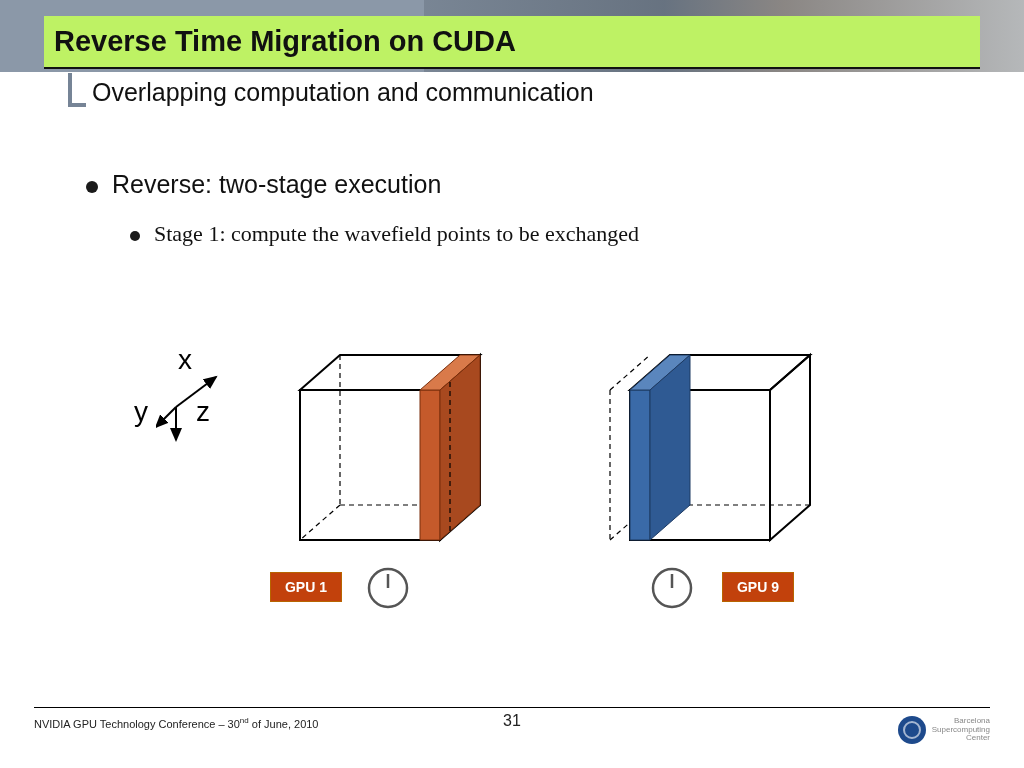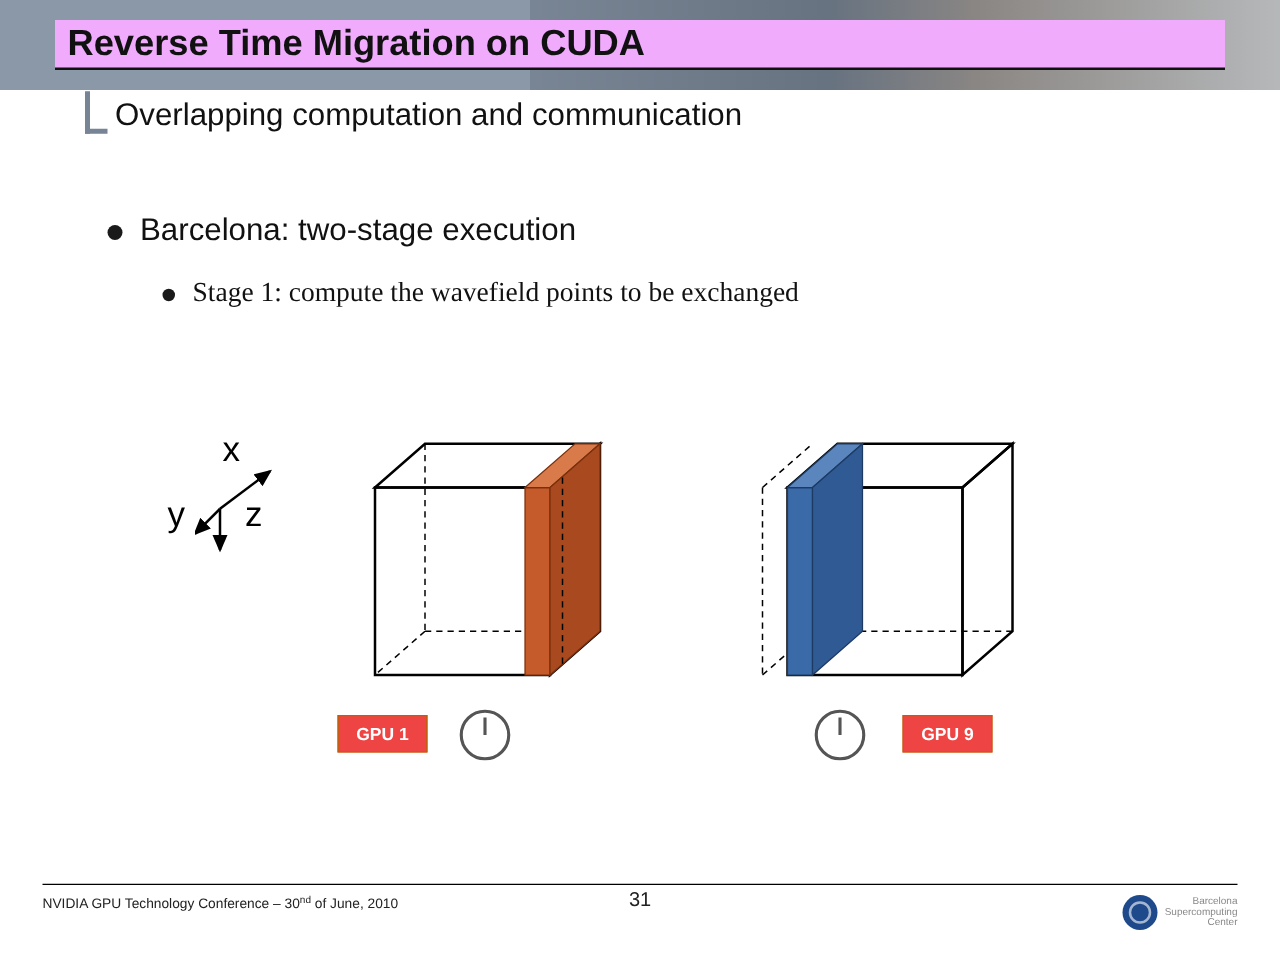--- a/index.html
+++ b/index.html
@@ -1,20 +1,20 @@
 <!DOCTYPE html>
 <html><head>
 <meta charset="utf-8">
 <style>
   * { margin: 0; padding: 0; box-sizing: border-box; }
   html, body { width: 1024px; height: 768px; font-family: Arial, Helvetica, sans-serif; background: #fff; overflow: hidden; }
   .slide { position: relative; width: 1024px; height: 768px; }
   .header-band { position: absolute; top: 0; left: 0; right: 0; height: 72px; background: #8b98a8; }
   .header-photos { position: absolute; top: 0; right: 0; width: 600px; height: 72px; background: linear-gradient(90deg,#6a7684 0%,#4a5460 40%,#8a7866 60%,#d8d2c8 100%); opacity: .55; }
-  .title-box { position: absolute; top: 16px; left: 44px; right: 44px; height: 40px; background: #f0abfc; border-bottom: 2px solid #111; display: flex; align-items: center; padding-left: 10px; }
+  .title-box { position: absolute; top: 16px; left: 44px; right: 44px; height: 53px; background: #bef264; border-bottom: 2px solid #111; display: flex; align-items: center; padding-left: 10px; }
   .title-box h1 { font-size: 29px; font-weight: 700; color: #111; }
   .subtitle-wrap { position: absolute; top: 78px; left: 68px; display: flex; align-items: center; }
   .sub-bracket { width: 18px; height: 34px; border-left: 4px solid #768496; border-bottom: 4px solid #768496; margin-right: 6px; margin-top: -6px; }
   .subtitle { font-size: 25px; font-weight: 400; color: #111; }
   .bullets { position: absolute; top: 170px; left: 86px; right: 60px; }
   .b1 { display: flex; align-items: baseline; gap: 14px; }
   .b1 .dot { width: 12px; height: 12px; border-radius: 50%; background: #1a1a1a; margin-top: 10px; flex: 0 0 12px; }
   .b1 .txt { font-size: 25px; color: #111; }
   .b2 { display: flex; align-items: baseline; gap: 14px; margin-left: 44px; margin-top: 22px; font-family: Liberation Serif, serif; }
   .b2 .dot { width: 10px; height: 10px; border-radius: 50%; background: #1a1a1a; margin-top: 8px; flex: 0 0 10px; }
@@ -25,21 +25,21 @@
   .axes .lbl-x { position: absolute; top: -6px; left: 38px; font-size: 28px; }
   .axes .lbl-y { position: absolute; top: 46px; left: -6px; font-size: 28px; }
   .axes .lbl-z { position: absolute; top: 46px; left: 56px; font-size: 28px; }
   .axes svg { position: absolute; top: 22px; left: 16px; }
 
   .cube-wrap { position: absolute; top: 0; }
   .cube-wrap.left { left: 150px; }
   .cube-wrap.right { left: 460px; }
 
   .gpu-row { position: absolute; top: 560px; left: 150px; width: 760px; height: 60px; }
-  .gpu-badge { position: absolute; width: 72px; height: 30px; background: #ef4444; color: #fff; font-size: 14px; font-weight: 700; display: flex; align-items: center; justify-content: center; border: 1px solid #b86400; }
+  .gpu-badge { position: absolute; width: 72px; height: 30px; background: #c2410c; color: #fff; font-size: 14px; font-weight: 700; display: flex; align-items: center; justify-content: center; border: 1px solid #b86400; }
   .clock { position: absolute; width: 44px; height: 44px; }
 
   .footer-line { position: absolute; left: 34px; right: 34px; bottom: 60px; border-top: 1px solid #000; }
   .footer-left { position: absolute; left: 34px; bottom: 38px; font-size: 11px; color: #222; }
   .footer-left .nd { font-size: 8px; vertical-align: super; }
   .page-num { position: absolute; left: 50%; transform: translateX(-50%); bottom: 38px; font-size: 16px; color: #222; }
   .logo { position: absolute; right: 34px; bottom: 24px; display: flex; align-items: center; gap: 6px; }
   .logo .circ { width: 28px; height: 28px; border-radius: 50%; background: #1e4a8c; position: relative; }
   .logo .circ::after { content: ""; position: absolute; inset: 5px; border: 2px solid rgba(255,255,255,.6); border-radius: 50%; }
   .logo .txt { font-size: 8px; line-height: 1.1; color: #888; }
@@ -57,21 +57,21 @@
   </div>
 
   <div class="subtitle-wrap">
     <div class="sub-bracket"></div>
     <div class="subtitle">Overlapping computation and communication</div>
   </div>
 
   <div class="bullets">
     <div class="b1">
       <div class="dot"></div>
-      <div class="txt">Barcelona: two-stage execution</div>
+      <div class="txt">Reverse: two-stage execution</div>
     </div>
     <div class="b2">
       <div class="dot"></div>
       <div class="txt">Stage 1: compute the wavefield points to be exchanged</div>
     </div>
   </div>
 
   <div class="diagram">
     <div class="axes">
       <span class="lbl-x">x</span>

